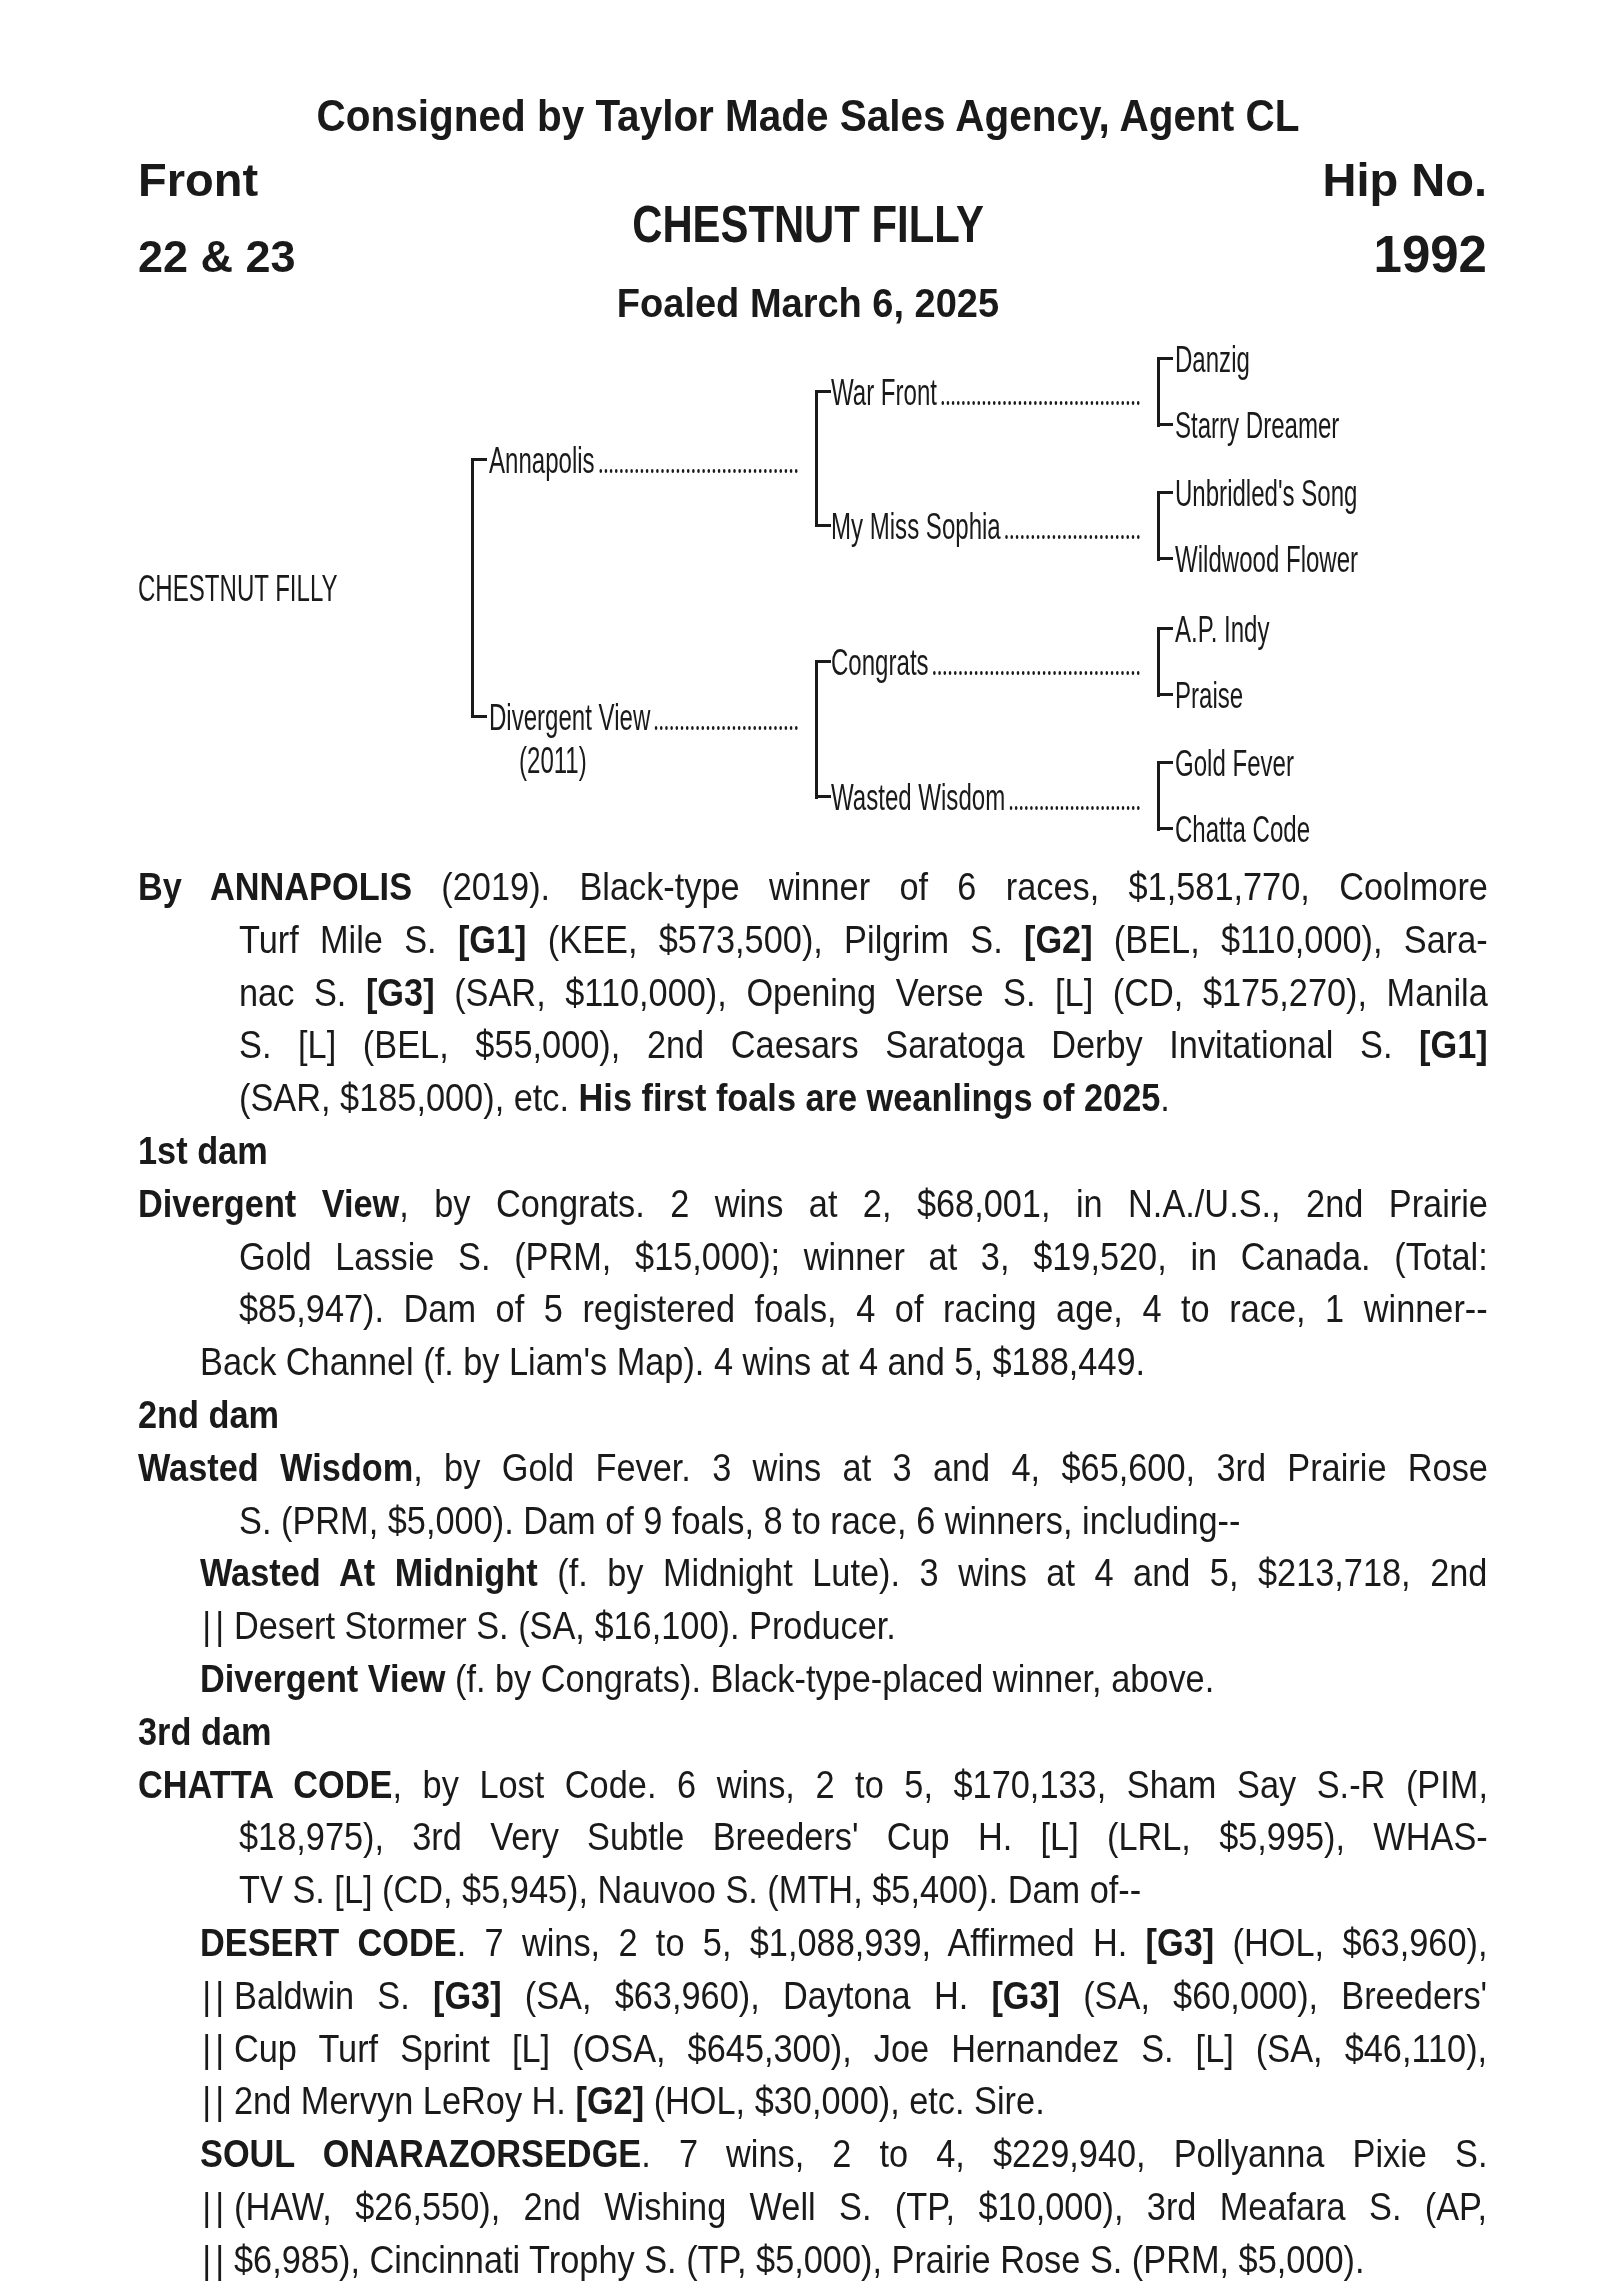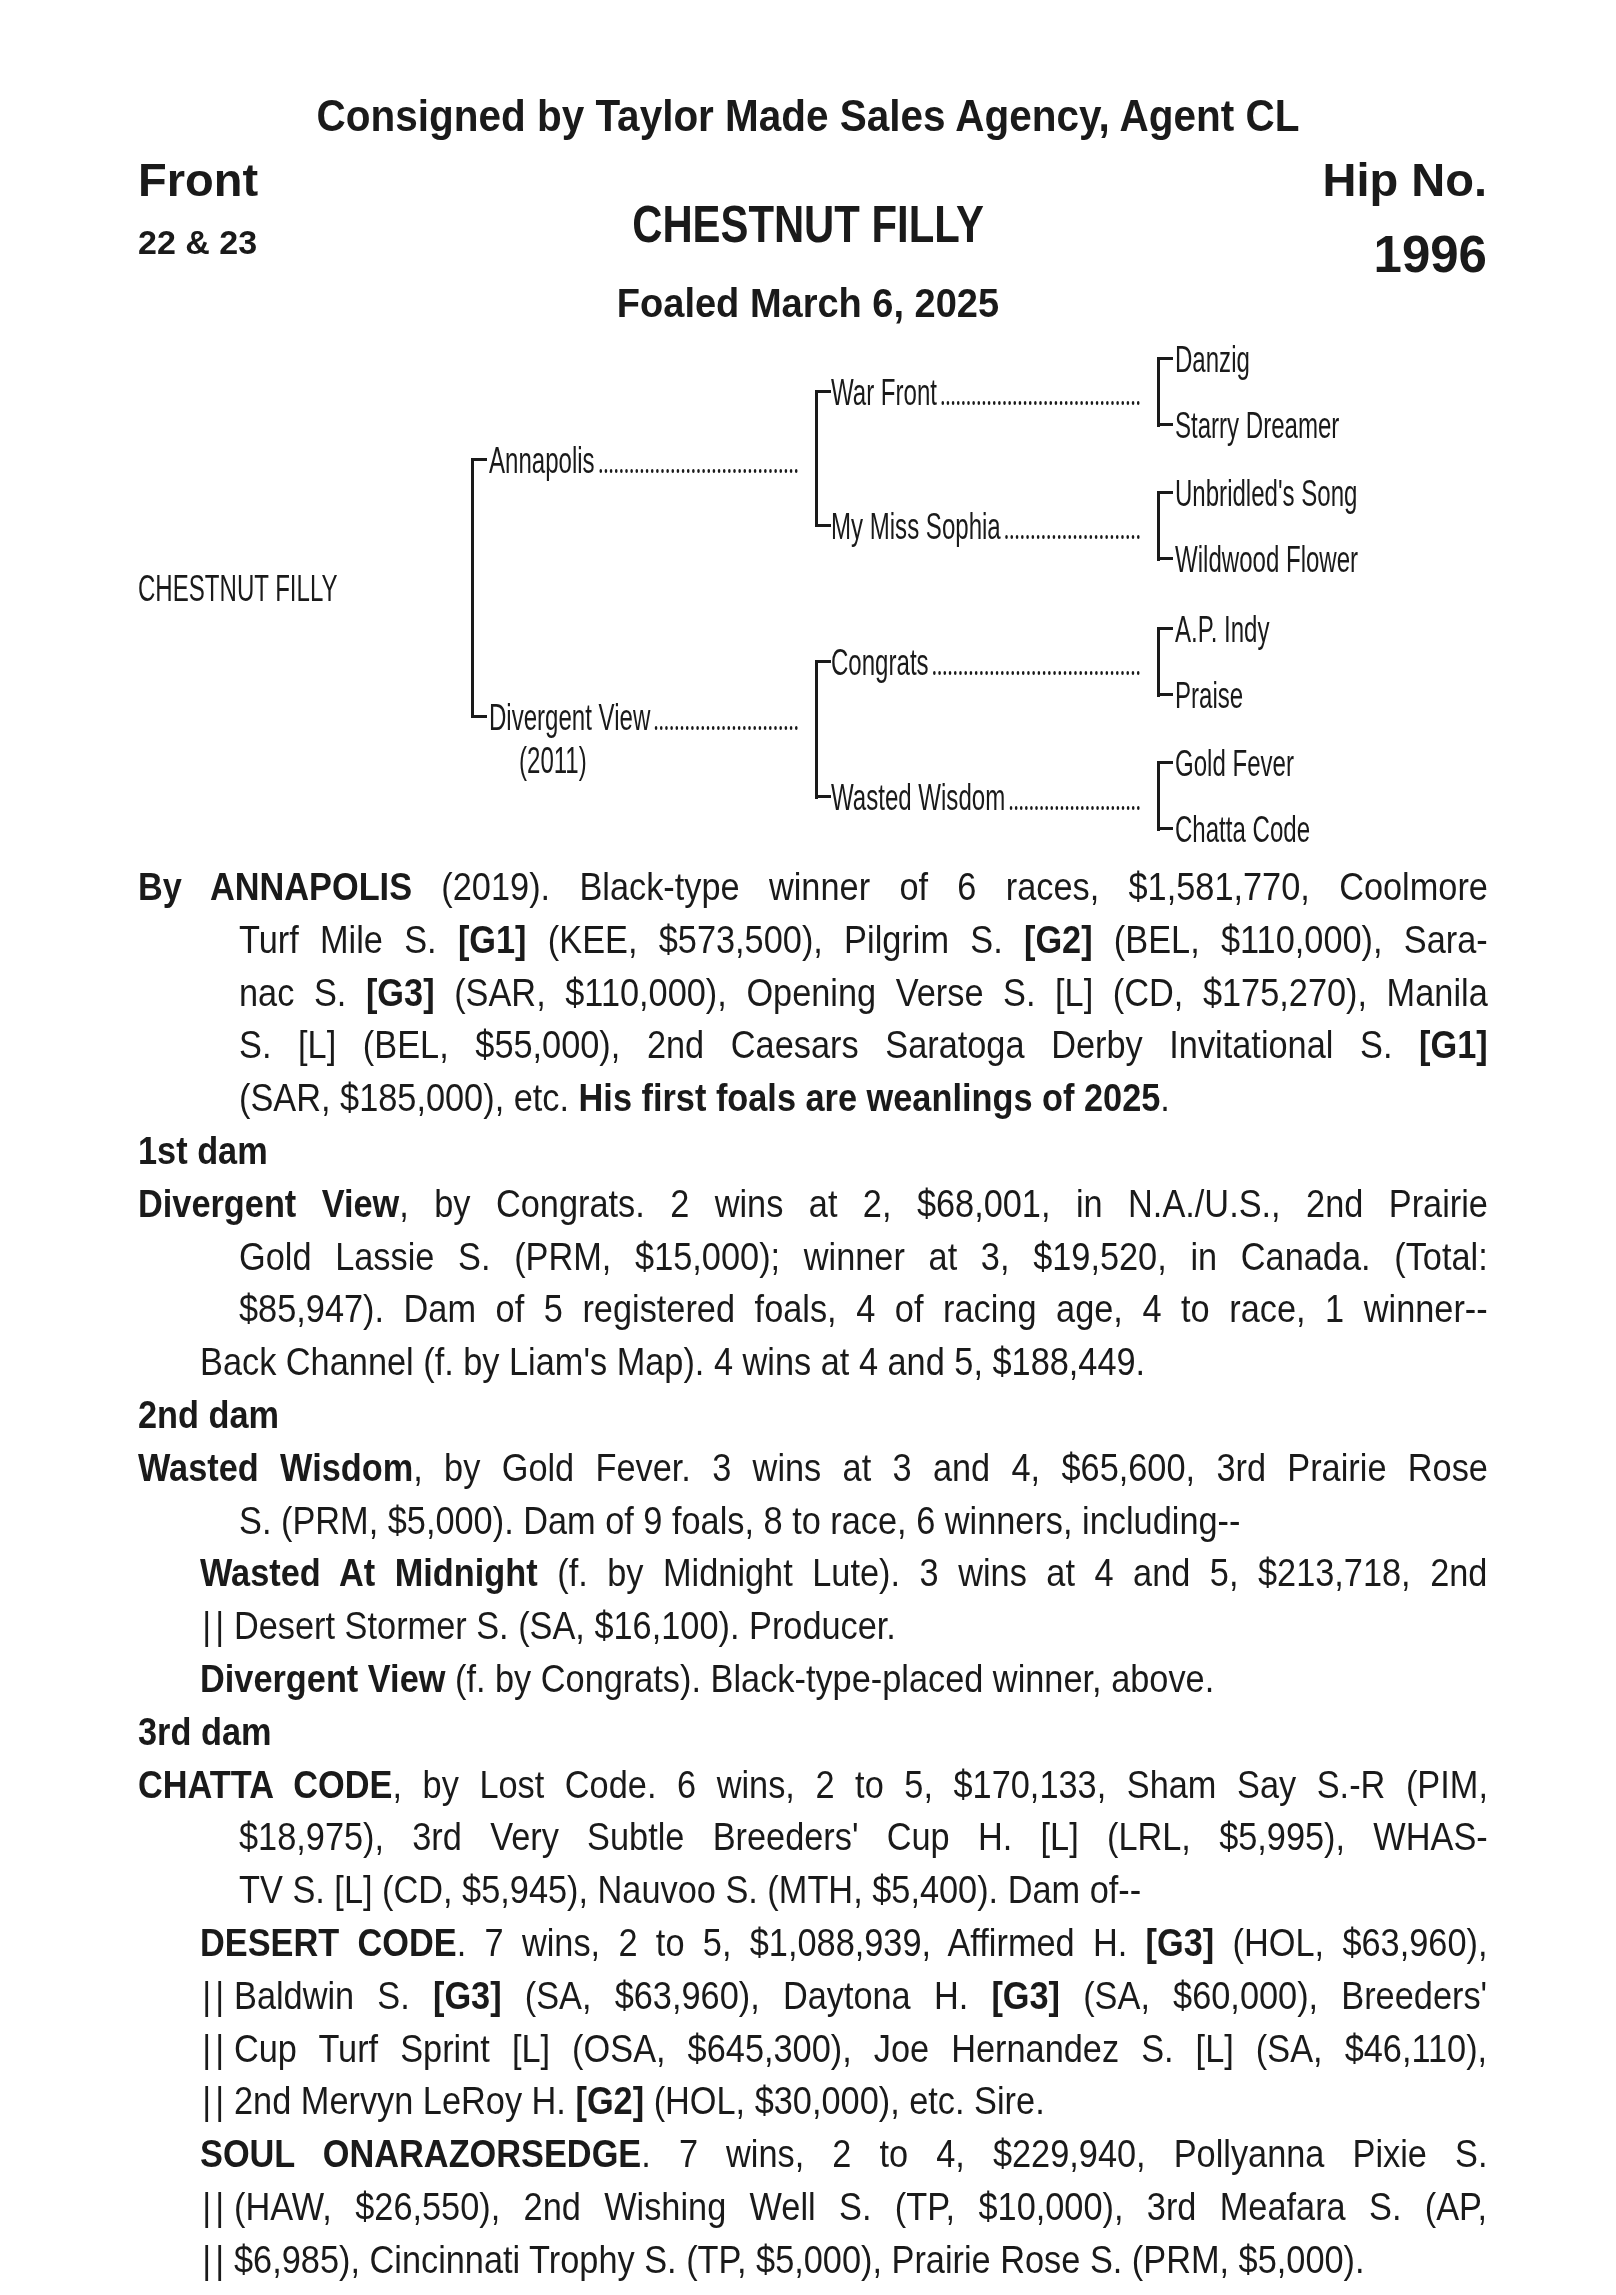--- a/index.html
+++ b/index.html
@@ -10,21 +10,21 @@
   }
   
   .consign {
     position: absolute; left: 0; right: 0; top: 88px;
     text-align: center; font-size: 44px; font-weight: 700; line-height: 55px;
     transform: scaleX(0.92); transform-origin: 50% 0; white-space: nowrap;
   }
   .h-left  { position: absolute; left: 138px;  font-weight: 700; white-space: nowrap; }
   .h-right { position: absolute; right: 129px; font-weight: 700; text-align: right; white-space: nowrap; }
   .barn-label { top: 152px; font-size: 47px; line-height: 55px; }
-  .barn-value { top: 215px; font-size: 34px; line-height: 55px; }
+  .barn-value { top: 229px; font-size: 45px; line-height: 55px; }
   .hip-label  { top: 152px; font-size: 47px; line-height: 55px; }
   .hip-value  { top: 226px; font-size: 51px; line-height: 58px; }
   .title {
     position: absolute; left: 0; right: 0; top: 196px;
     text-align: center; font-size: 51px; font-weight: 700; line-height: 58px;
     transform: scaleX(0.82); transform-origin: 50% 0; white-space: nowrap;
   }
   .foaled {
     position: absolute; left: 0; right: 0; top: 278px;
     text-align: center; font-size: 40px; font-weight: 700; line-height: 51px;
@@ -64,21 +64,21 @@
 </style>
 </head>
 <body>
 
 <div class="page">
 
   <div class="consign">Consigned by Taylor Made Sales Agency, Agent CL</div>
   <div class="h-left barn-label">Front</div>
   <div class="h-left barn-value">22 &amp; 23</div>
   <div class="h-right hip-label">Hip No.</div>
-  <div class="h-right hip-value">1996</div>
+  <div class="h-right hip-value">1992</div>
   <div class="title">CHESTNUT FILLY</div>
   <div class="foaled">Foaled March 6, 2025</div>
 
   <div class="tnode" style="left:138px;top:568px;">
     <span class="name">CHESTNUT FILLY</span>
   </div>
 
   <div class="tnode" style="left:489px;top:440px;width:477px;">
     <span class="name">Annapolis</span>
     <span class="leader"></span>

